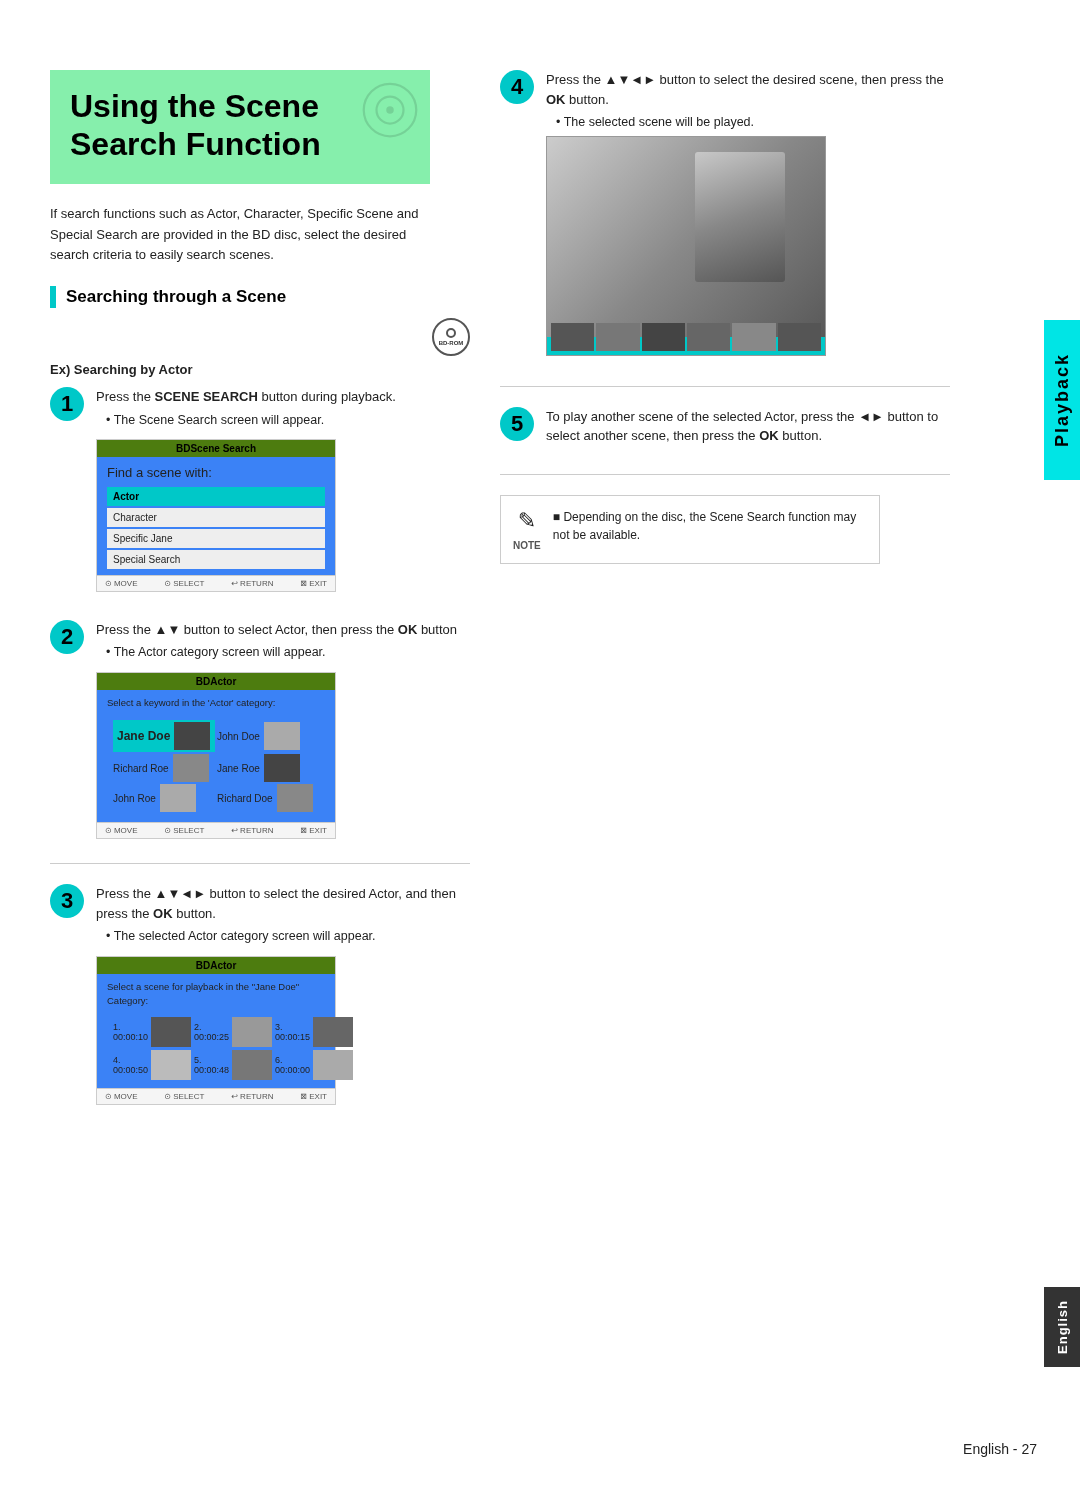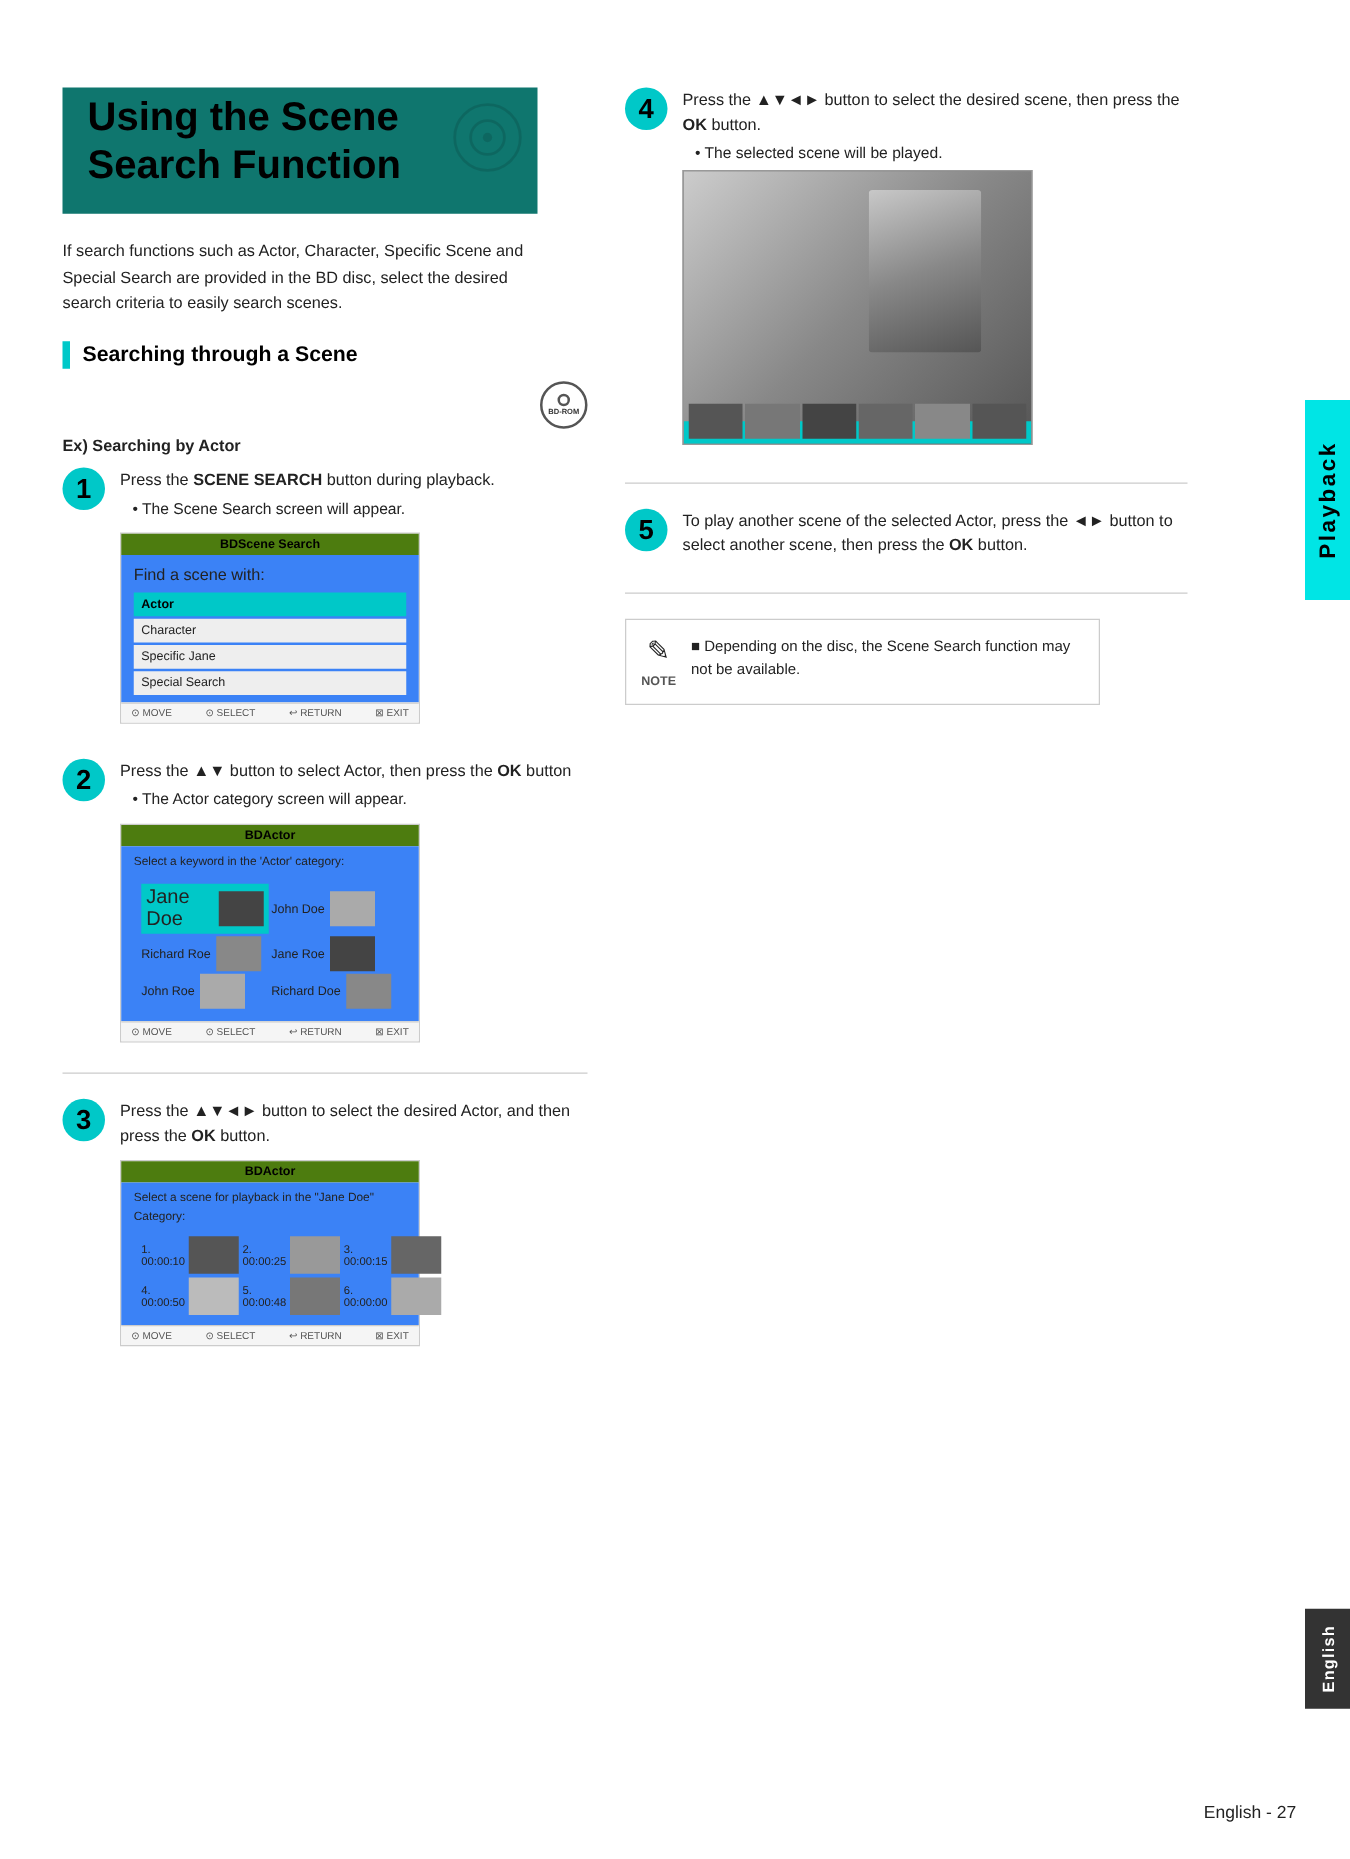--- a/index.html
+++ b/index.html
@@ -66,22 +66,22 @@
     }
 
     
     .content {
       padding: 60px 50px 60px 50px;
       max-width: 1040px;
     }
 
     
     .title-box {
-      background: #0f766e;
-      padding: 4px 30px 20px 20px;
+      background: #86efac;
+      padding: 17px 30px 20px 20px;
       width: 380px;
       margin-bottom: 20px;
       position: relative;
     }
     .title-box h1 {
       font-size: 32px;
       font-weight: 900;
       color: #000;
       line-height: 1.2;
     }
@@ -509,21 +509,21 @@
 
             <div class="actor-screen">
               <div class="screen-header">
                 <span class="screen-left">BD</span>
                 <span class="screen-right">Actor</span>
               </div>
               <div class="screen-body">
                 <p style="font-size:9.5px; margin-bottom:4px;">Select a keyword in the 'Actor' category:</p>
                 <div class="actor-grid">
                   <div class="actor-cell highlighted">
-                    <span style="font-size:16px;">Jane Doe</span>
+                    <span style="font-size:12px;font-weight:bold;">Jane Doe</span>
                     <div class="actor-thumb dark"></div>
                   </div>
                   <div class="actor-cell">
                     <span style="font-size:10px;">John Doe</span>
                     <div class="actor-thumb light"></div>
                   </div>
                   <div class="actor-cell">
                     <span style="font-size:10px;">Richard Roe</span>
                     <div class="actor-thumb"></div>
                   </div>
@@ -550,20 +550,21 @@
             </div>
           </div>
         </div>
 
         <div class="divider-thin"></div>
 
         <div class="step step-large">
           <div class="step-number-large">3</div>
           <div class="step-content">
             <p>Press the ▲▼◄► button to select the desired Actor, and then press the <strong>OK</strong> button.</p>
+            <p class="sub-bullet">The selected Actor category screen will appear.</p>
 
             <div class="scene-screen">
               <div class="screen-header">
                 <span class="screen-left">BD</span>
                 <span class="screen-right">Actor</span>
               </div>
               <div class="screen-body">
                 <p style="font-size:9.5px; margin-bottom:4px;">Select a scene for playback in the "Jane Doe" Category:</p>
                 <div class="scene-grid">
                   <div class="scene-cell">

